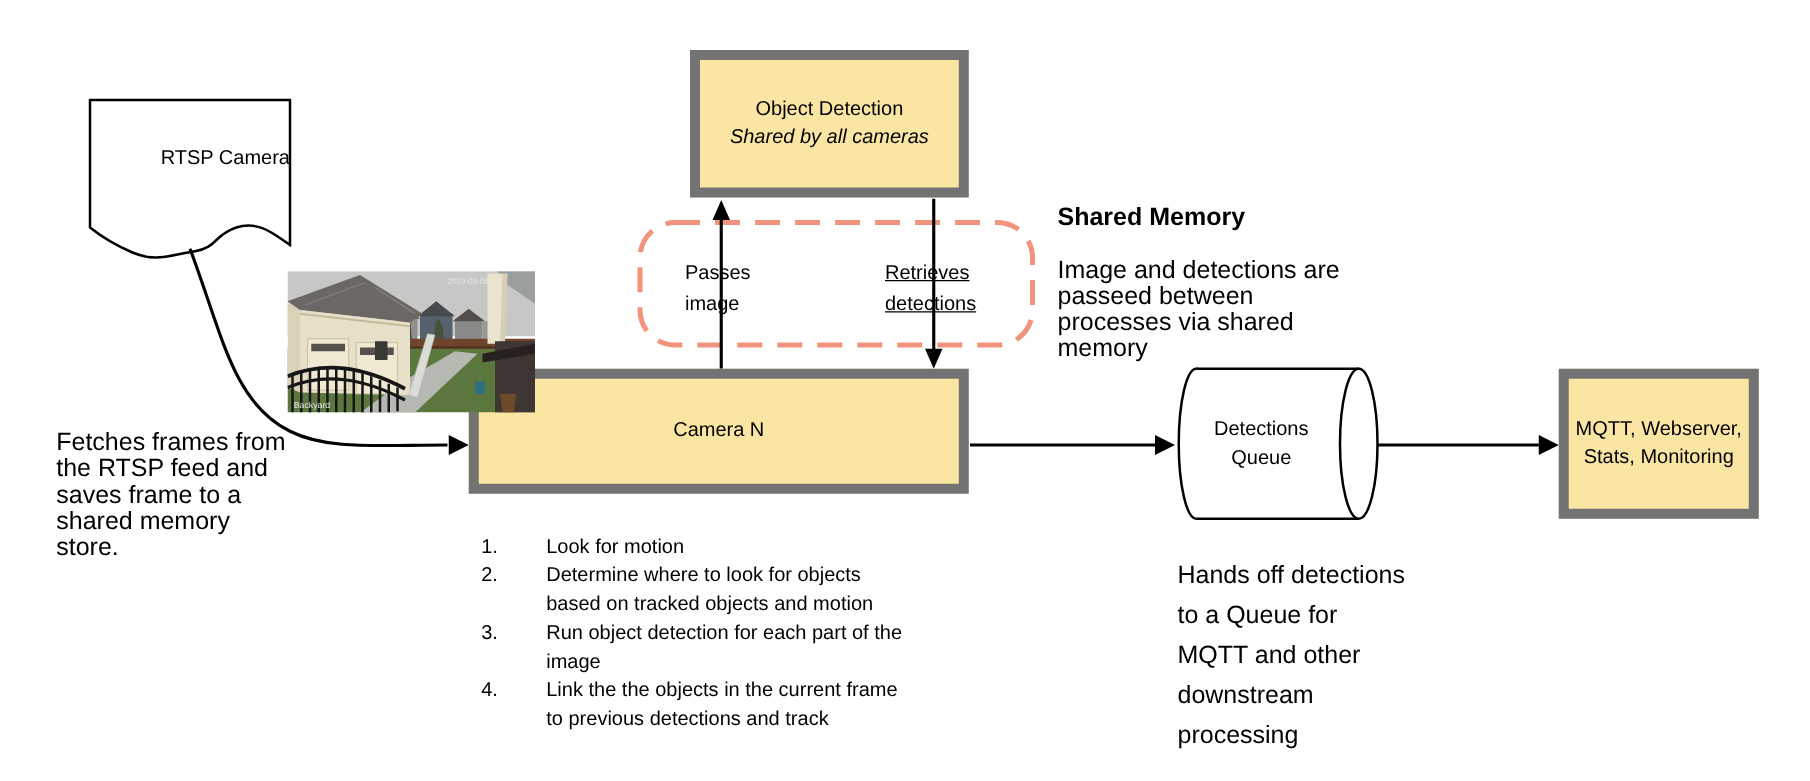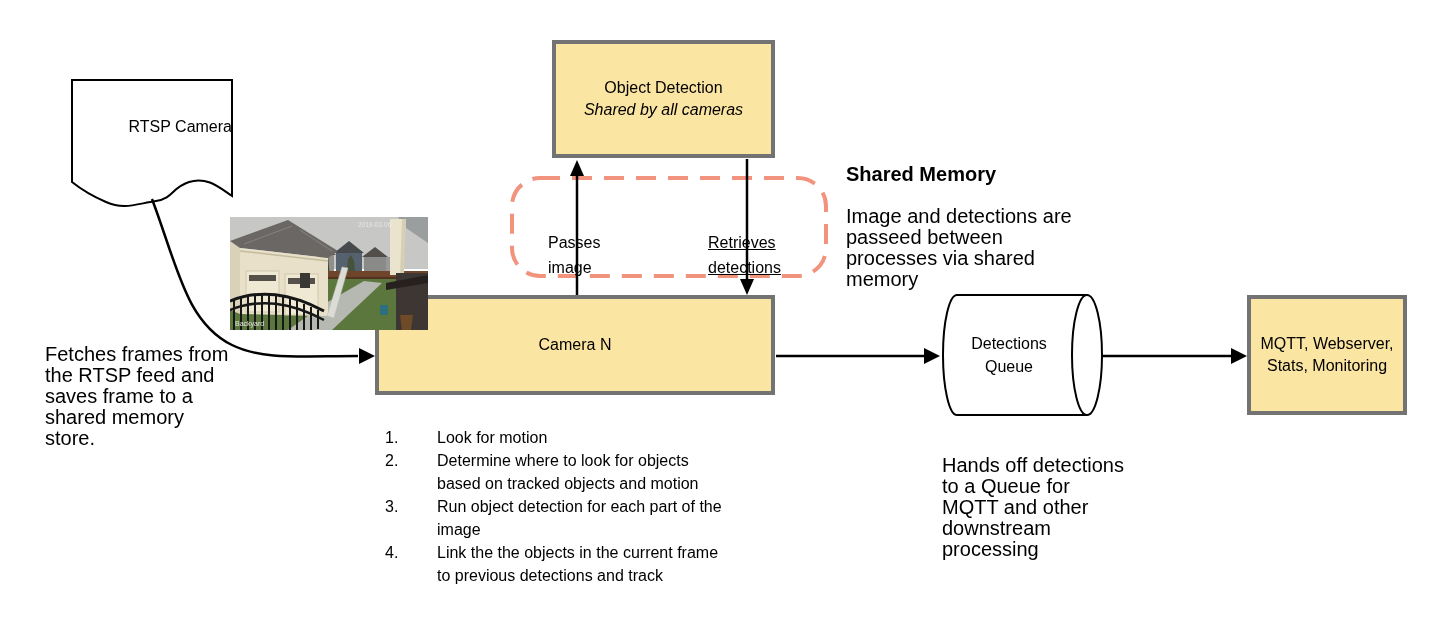--- a/index.html
+++ b/index.html
@@ -2,36 +2,36 @@
 <html><head>
 <meta charset="utf-8">
 <style>
   * { margin:0; padding:0; box-sizing:border-box; }
   html,body { background:#ffffff; }
   body { font-family:"Liberation Sans", sans-serif; color:#000; }
   .canvas { position:relative; width:1448px; height:625px; background:#fff; overflow:hidden; }
   .layer { position:absolute; left:0; top:0; }
 
   .node {
-    position:absolute; background:#FBE5A2; border:4px solid #737373;
+    position:absolute; background:#FBE5A2; border:8px solid #737373;
     display:flex; align-items:center; justify-content:center;
     text-align:center; font-size:16px; line-height:22px;
   }
   .node .sub { font-style:italic; }
   .prelines { white-space:pre-line; }
 
   .doc-label {
     position:absolute; left:72px; top:118px; width:160px;
     text-align:right; font-size:16px;
   }
 
   .note { position:absolute; font-size:20px; line-height:21px; white-space:pre-line; }
   .note-title { font-weight:bold; }
 
-  .flow-label { position:absolute; font-size:16px; line-height:25px; white-space:pre-line;margin-top:24px; }
+  .flow-label { position:absolute; font-size:16px; line-height:25px; white-space:pre-line; }
 
   .queue-label {
     position:absolute; left:945px; top:332px; width:128px;
     text-align:center; font-size:16px; line-height:23px; white-space:pre-line;
   }
 
   .steps { position:absolute; left:385px; top:426px; width:420px; font-size:16px; line-height:23px; }
   .step-row { display:flex; }
   .step-num { width:52px; flex:0 0 52px; }
   .step-text { white-space:pre-line; }
@@ -212,21 +212,21 @@
     </div>
     <div class="step-row">
       <div class="step-num">4.</div>
       <div class="step-text">Link the the objects in the current frame
 to previous detections and track</div>
     </div>
   </div>
 
   <div class="queue-label">Detections
 Queue</div>
-  <div class="note" style="left:942px; top:455px; width:190px; line-height:21px;">Hands off detections
+  <div class="note" style="left:942px; top:444px; width:190px; line-height:32px;">Hands off detections
 to a Queue for
 MQTT and other
 downstream
 processing</div>
 
   <div class="node prelines" style="left:1247px; top:295px; width:160px; height:120px;">
     <div class="prelines">MQTT, Webserver,
 Stats, Monitoring</div>
   </div>
 

